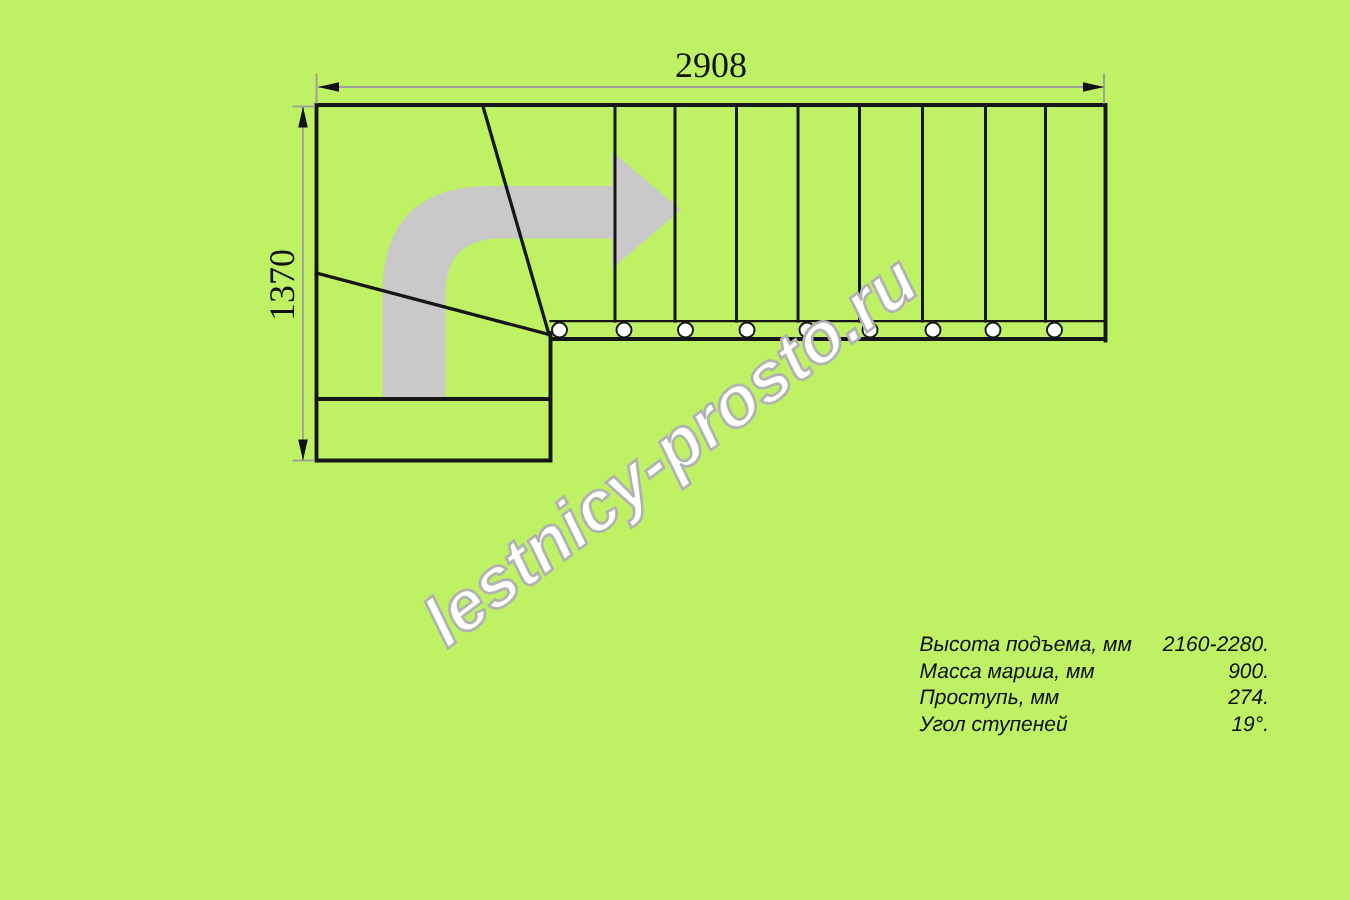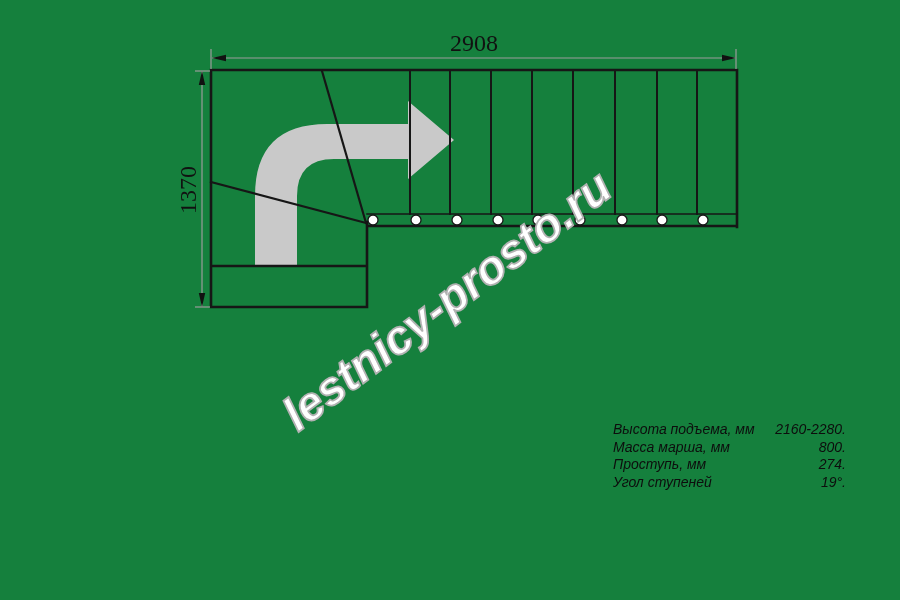--- a/index.html
+++ b/index.html
@@ -1,17 +1,17 @@
 <!DOCTYPE html>
 <html><head>
 <meta charset="utf-8">
 <style>
   html,body{margin:0;padding:0;background:#ffffff;}
   .canvas{
-    position:relative;width:900px;height:600px;background:#15803d;overflow:hidden;
+    position:relative;width:900px;height:600px;background:#bef264;overflow:hidden;
     font-family:"Liberation Sans",sans-serif;
   }
   .canvas svg{position:absolute;left:0;top:0;}
   .specs{
     position:absolute;left:613px;top:421px;width:233px;
     font-style:italic;font-size:14px;line-height:17.5px;color:#0d0d0d;
   }
   .spec-row{display:flex;justify-content:space-between;gap:10px;white-space:nowrap;}
   .spec-value{text-align:right;}
 </style>
@@ -77,21 +77,21 @@
     <text x="0" y="14" transform="translate(448,302) rotate(-37)" text-anchor="middle" font-size="47" font-weight="bold" font-style="italic" fill="#ffffff" stroke="#b2b2b2" stroke-width="1.8">lestnicy-prosto.ru</text>
   </svg>
 
   <div class="specs">
     <div class="spec-row">
       <span class="spec-label">Высота подъема, мм</span>
       <span class="spec-value">2160-2280.</span>
     </div>
     <div class="spec-row">
       <span class="spec-label">Масса марша, мм</span>
-      <span class="spec-value">800.</span>
+      <span class="spec-value">900.</span>
     </div>
     <div class="spec-row">
       <span class="spec-label">Проступь, мм</span>
       <span class="spec-value">274.</span>
     </div>
     <div class="spec-row">
       <span class="spec-label">Угол ступеней</span>
       <span class="spec-value">19°.</span>
     </div>
   </div>

